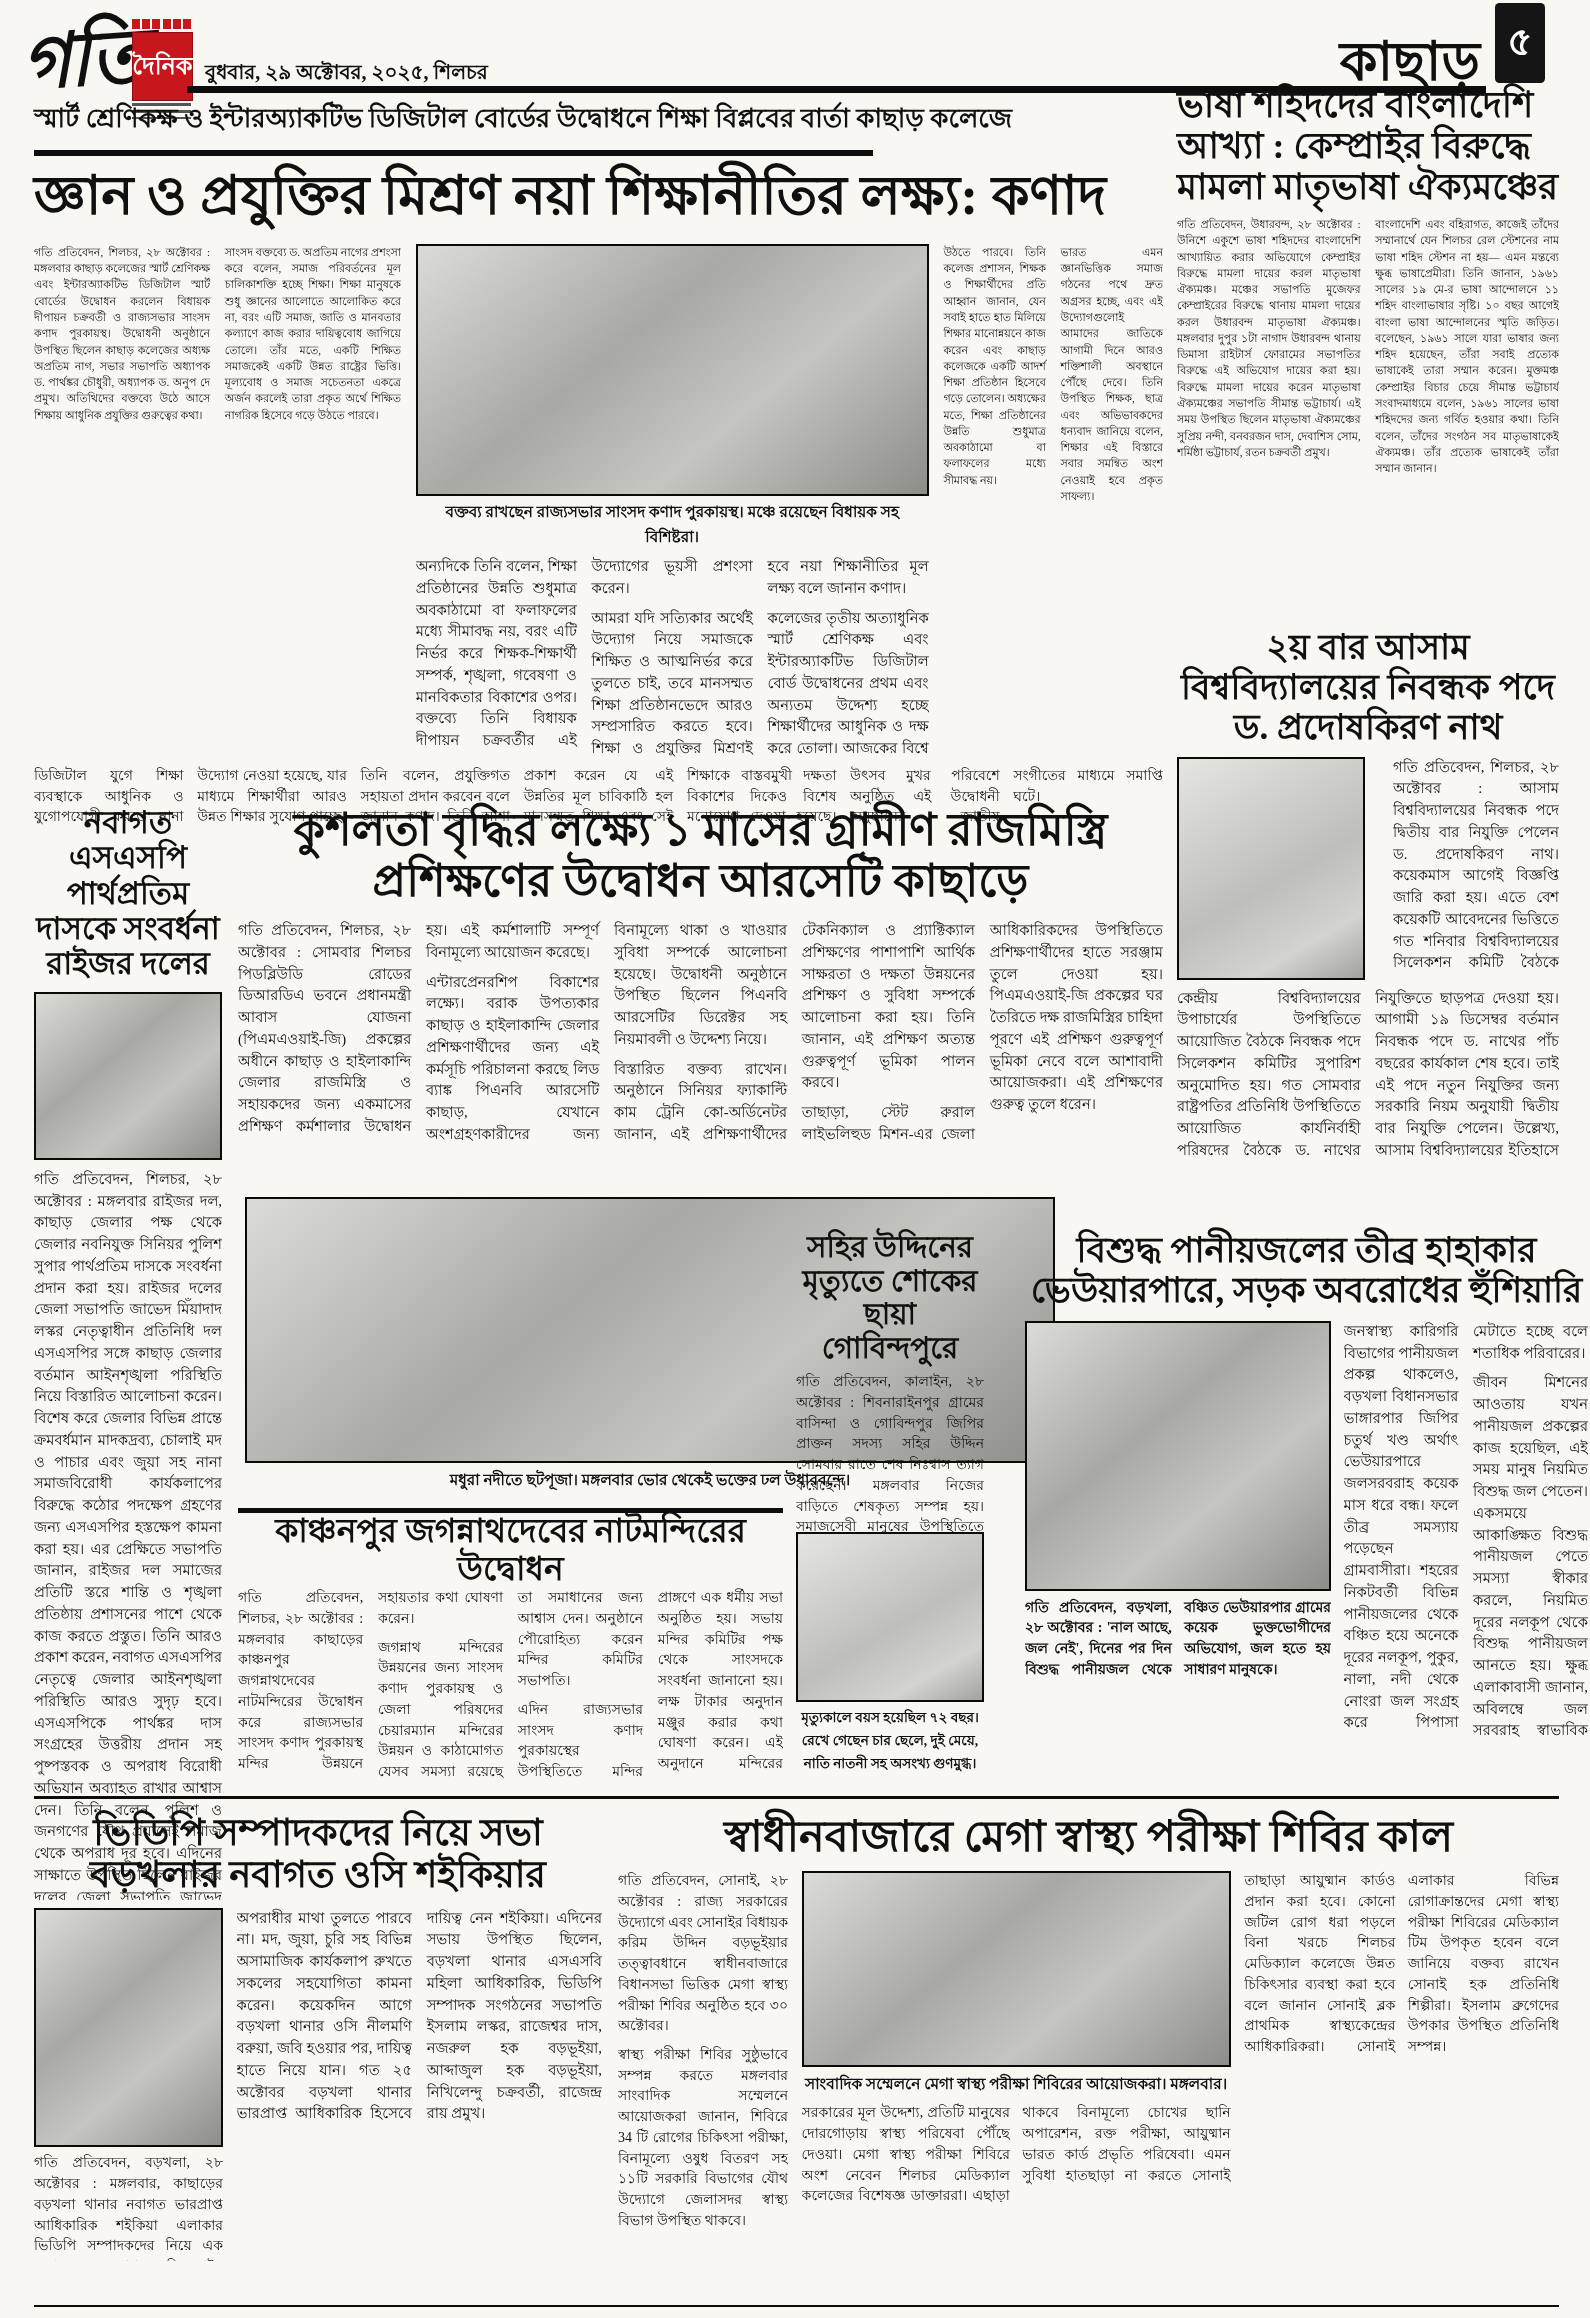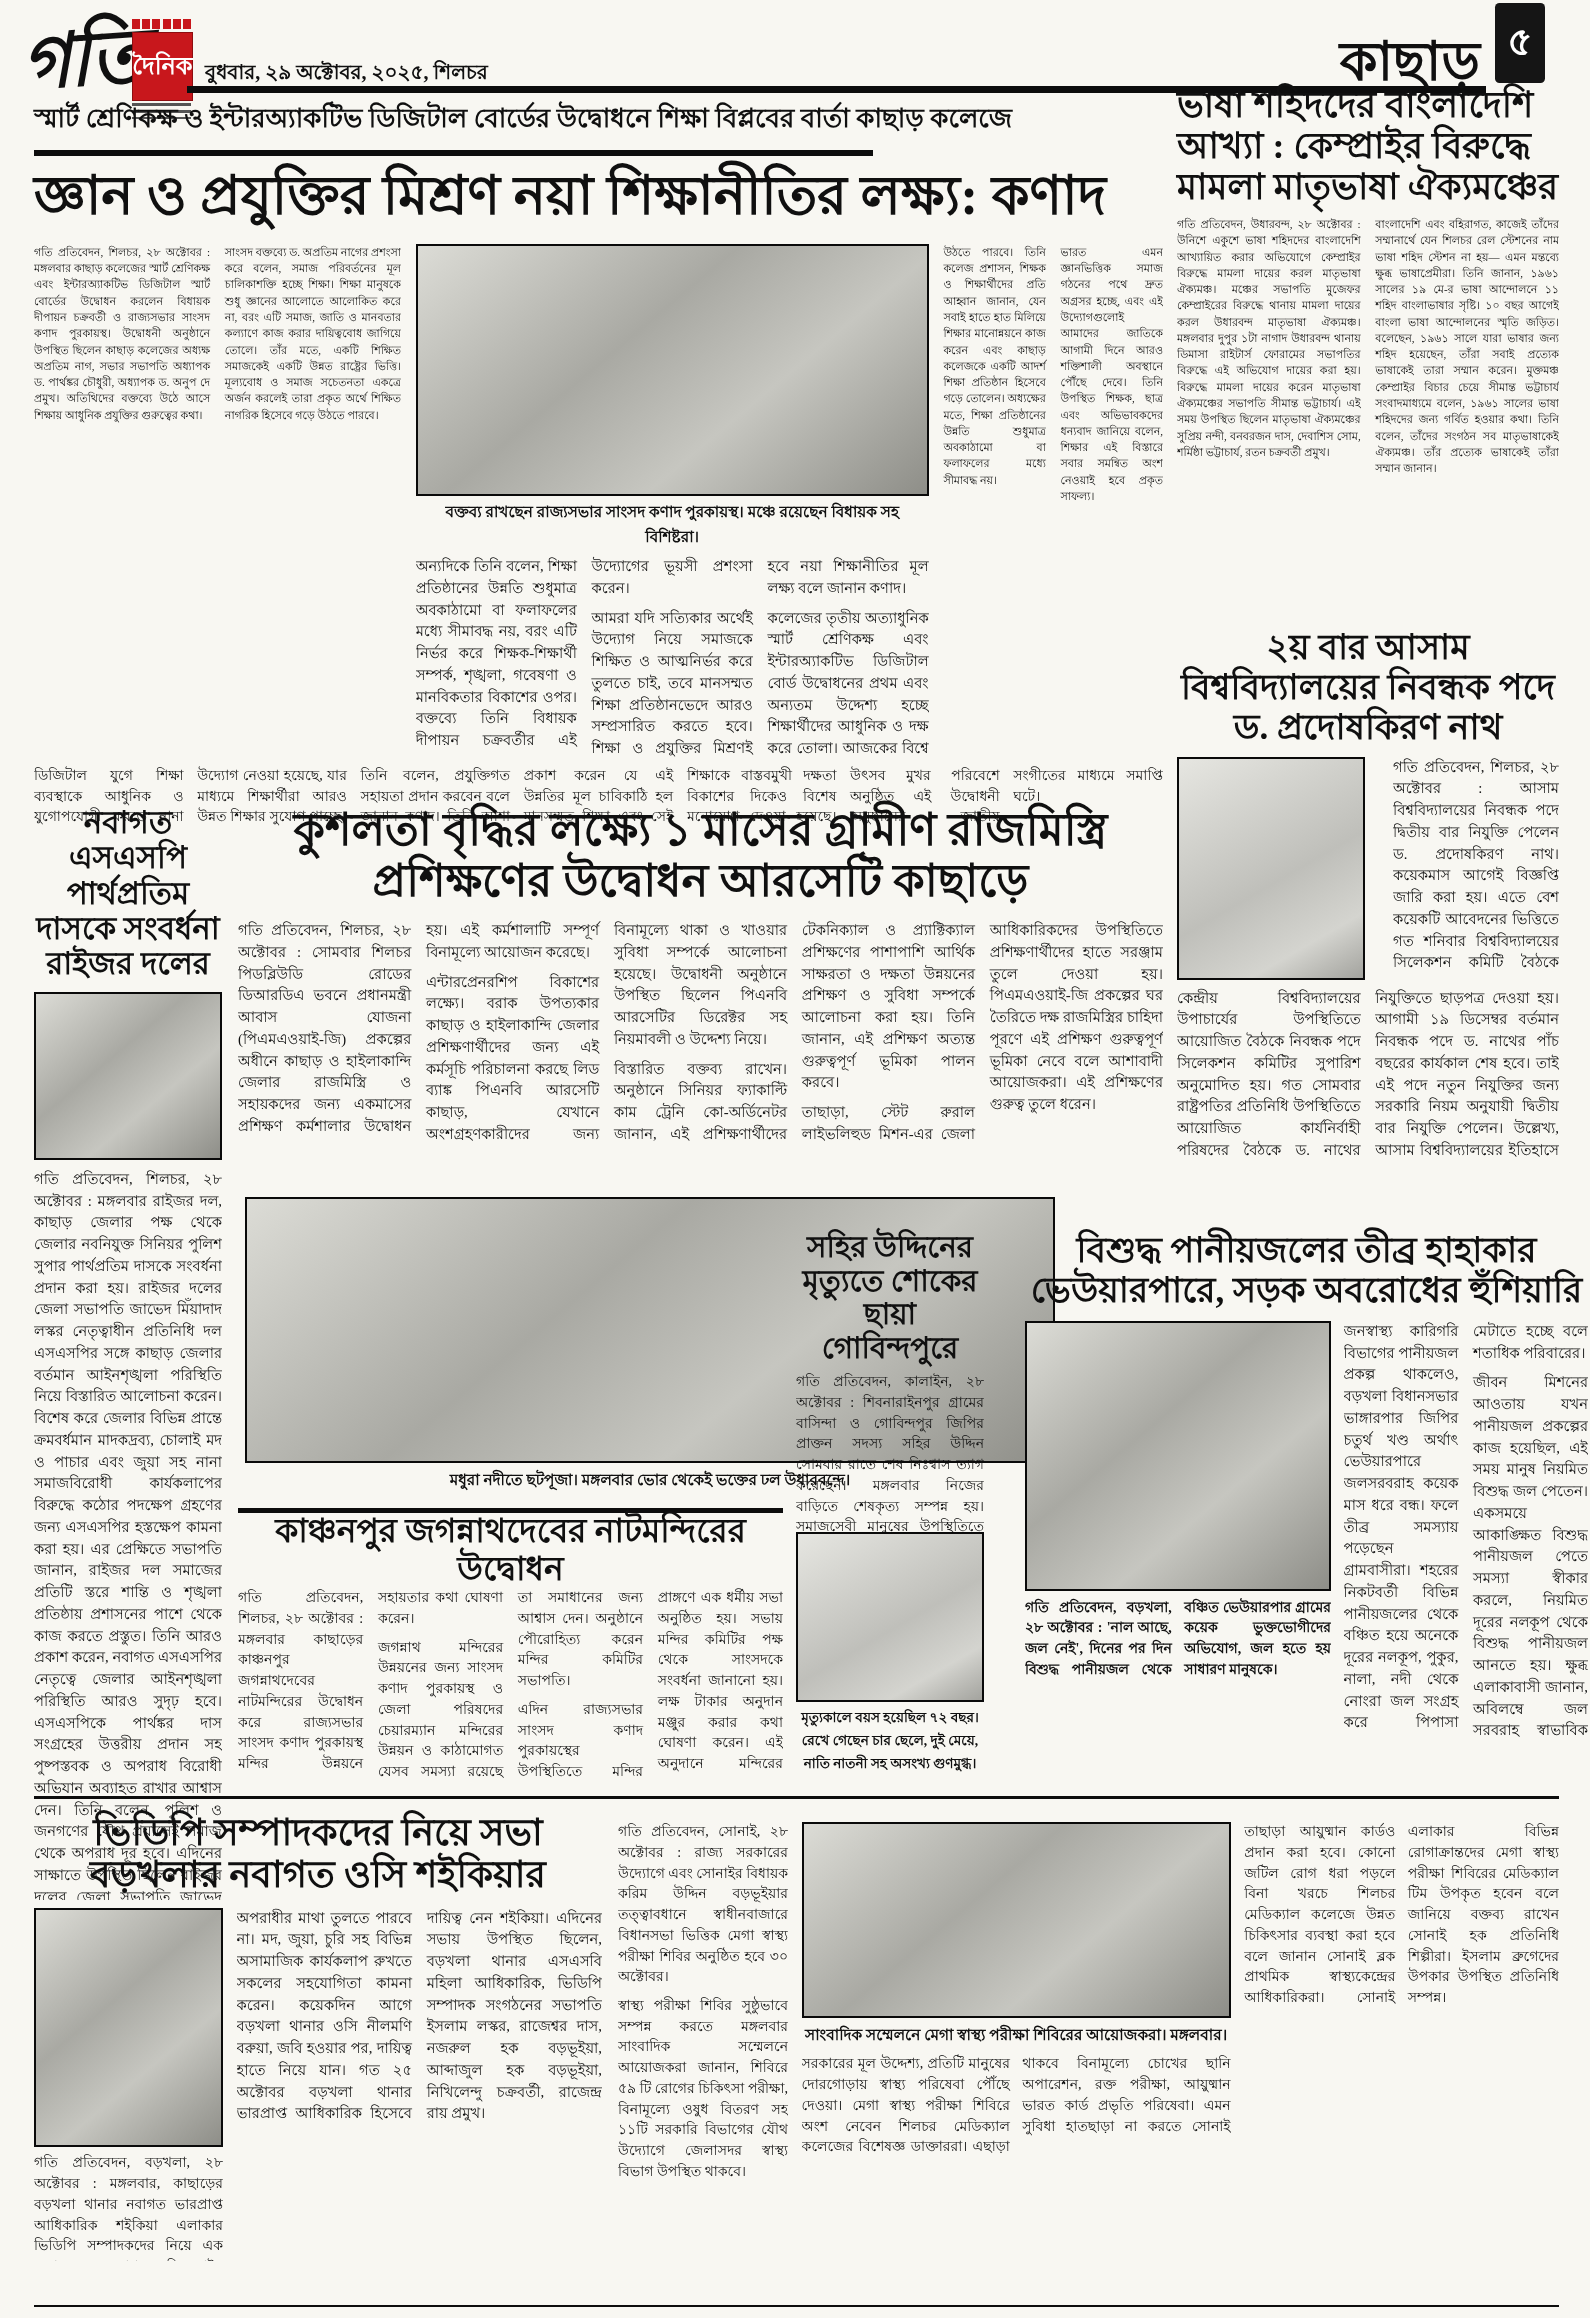--- a/index.html
+++ b/index.html
@@ -242,24 +242,25 @@
           <p>গতি প্রতিবেদন, বড়খলা, ২৮ অক্টোবর : মঙ্গলবার, কাছাড়ের বড়খলা থানার নবাগত ভারপ্রাপ্ত আধিকারিক শইকিয়া এলাকার ভিডিপি সম্পাদকদের নিয়ে এক সভা করেন। নবাগত ওসি, আইন শৃঙ্খলা বজায় রাখতে বিভিন্ন এলাকার ভিডিপি সম্পাদকদের সঙ্গে পরিচয় পর্বের পাশাপাশি গ্রামীণ নিরাপত্তা নিয়ে বিস্তারিত আলোচনা হয়। তিনি বলেন, আইন শৃঙ্খলা সহ দায়িত্ব পালন করতে হবে, তবেই</p>
         </div>
       </div>
       <div class="body-txt cols2">
         <p>অপরাধীর মাথা তুলতে পারবে না। মদ, জুয়া, চুরি সহ বিভিন্ন অসামাজিক কার্যকলাপ রুখতে সকলের সহযোগিতা কামনা করেন। কয়েকদিন আগে বড়খলা থানার ওসি নীলমণি বরুয়া, জবি হওয়ার পর, দায়িত্ব হাতে নিয়ে যান। গত ২৫ অক্টোবর বড়খলা থানার ভারপ্রাপ্ত আধিকারিক হিসেবে দায়িত্ব নেন শইকিয়া। এদিনের সভায় উপস্থিত ছিলেন, বড়খলা থানার এসএসবি মহিলা আধিকারিক, ভিডিপি সম্পাদক সংগঠনের সভাপতি ইসলাম লস্কর, রাজেশ্বর দাস, নজরুল হক বড়ভূইয়া, আব্দাজুল হক বড়ভূইয়া, নিখিলেন্দু চক্রবর্তী, রাজেন্দ্র রায় প্রমুখ।</p>
       </div>
     </div>
   </section>
 
   <section class="story" id="a10">
+    <h2 class="hl" style="margin:0;">স্বাধীনবাজারে মেগা স্বাস্থ্য পরীক্ষা শিবির কাল</h2>
     <div id="a10-row">
       <div id="a10-l" class="body-txt">
         <p>গতি প্রতিবেদন, সোনাই, ২৮ অক্টোবর : রাজ্য সরকারের উদ্যোগে এবং সোনাইর বিধায়ক করিম উদ্দিন বড়ভূইয়ার তত্ত্বাবধানে স্বাধীনবাজারে বিধানসভা ভিত্তিক মেগা স্বাস্থ্য পরীক্ষা শিবির অনুষ্ঠিত হবে ৩০ অক্টোবর।</p>
-        <p>স্বাস্থ্য পরীক্ষা শিবির সুষ্ঠুভাবে সম্পন্ন করতে মঙ্গলবার সাংবাদিক সম্মেলনে আয়োজকরা জানান, শিবিরে ৫৯ টি রোগের চিকিৎসা পরীক্ষা, বিনামূল্যে ওষুধ বিতরণ সহ ১১টি সরকারি বিভাগের যৌথ উদ্যোগে জেলাসদর স্বাস্থ্য বিভাগ উপস্থিত থাকবে।</p>
+        <p>স্বাস্থ্য পরীক্ষা শিবির সুষ্ঠুভাবে সম্পন্ন করতে মঙ্গলবার সাংবাদিক সম্মেলনে আয়োজকরা জানান, শিবিরে 34 টি রোগের চিকিৎসা পরীক্ষা, বিনামূল্যে ওষুধ বিতরণ সহ ১১টি সরকারি বিভাগের যৌথ উদ্যোগে জেলাসদর স্বাস্থ্য বিভাগ উপস্থিত থাকবে।</p>
       </div>
       <div id="a10-m">
         <div id="a10-photo" class="photo"></div>
         <div class="cap">সাংবাদিক সম্মেলনে মেগা স্বাস্থ্য পরীক্ষা শিবিরের আয়োজকরা। মঙ্গলবার।</div>
         <div class="body-txt">
           <p>সরকারের মূল উদ্দেশ্য, প্রতিটি মানুষের দোরগোড়ায় স্বাস্থ্য পরিষেবা পৌঁছে দেওয়া। মেগা স্বাস্থ্য পরীক্ষা শিবিরে অংশ নেবেন শিলচর মেডিক্যাল কলেজের বিশেষজ্ঞ ডাক্তাররা। এছাড়া থাকবে বিনামূল্যে চোখের ছানি অপারেশন, রক্ত পরীক্ষা, আয়ুষ্মান ভারত কার্ড প্রভৃতি পরিষেবা। এমন সুবিধা হাতছাড়া না করতে সোনাই এলাকার জনসাধারণের প্রতি আহ্বান জানানো হয়।</p>
         </div>
       </div>
       <div id="a10-r" class="body-txt">
         <p>তাছাড়া আয়ুষ্মান কার্ডও প্রদান করা হবে। কোনো জটিল রোগ ধরা পড়লে বিনা খরচে শিলচর মেডিক্যাল কলেজে উন্নত চিকিৎসার ব্যবস্থা করা হবে বলে জানান সোনাই ব্লক প্রাথমিক স্বাস্থ্যকেন্দ্রের আধিকারিকরা। সোনাই এলাকার বিভিন্ন রোগাক্রান্তদের মেগা স্বাস্থ্য পরীক্ষা শিবিরের মেডিক্যাল টিম উপকৃত হবেন বলে জানিয়ে বক্তব্য রাখেন সোনাই হক প্রতিনিধি শিল্পীরা। ইসলাম ব্রুগেদের উপকার উপস্থিত প্রতিনিধি সম্পন্ন।</p>

